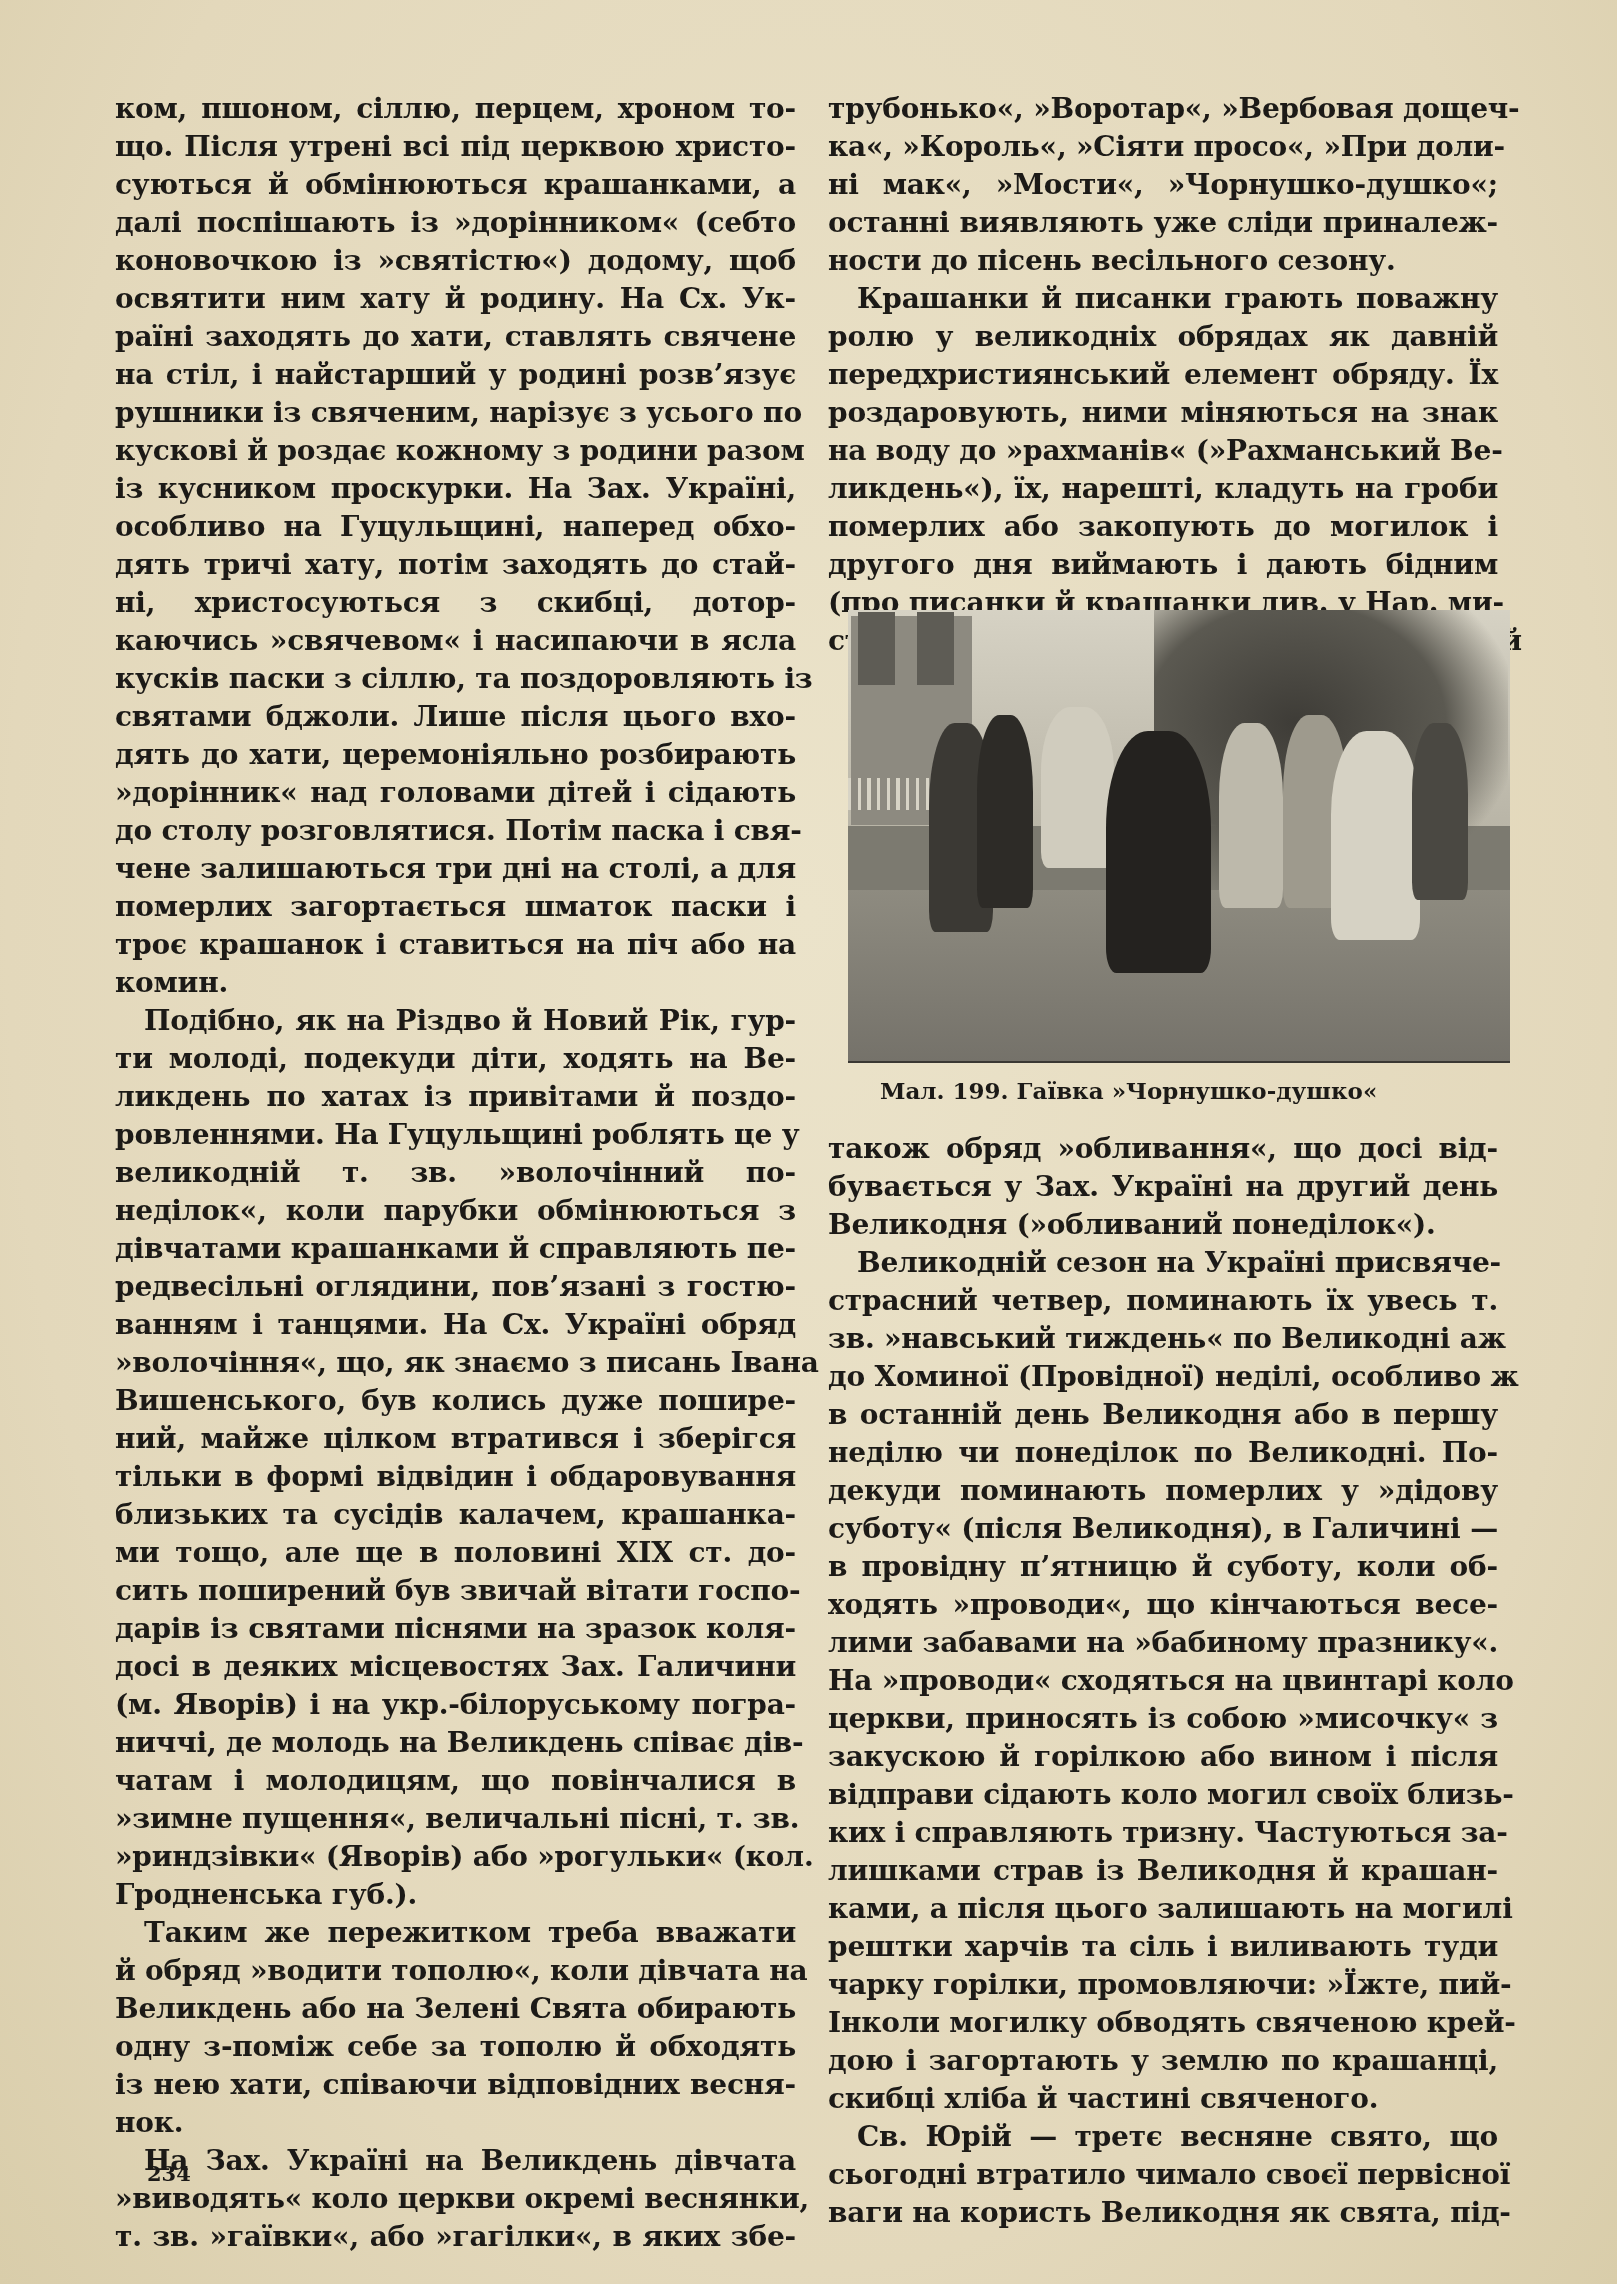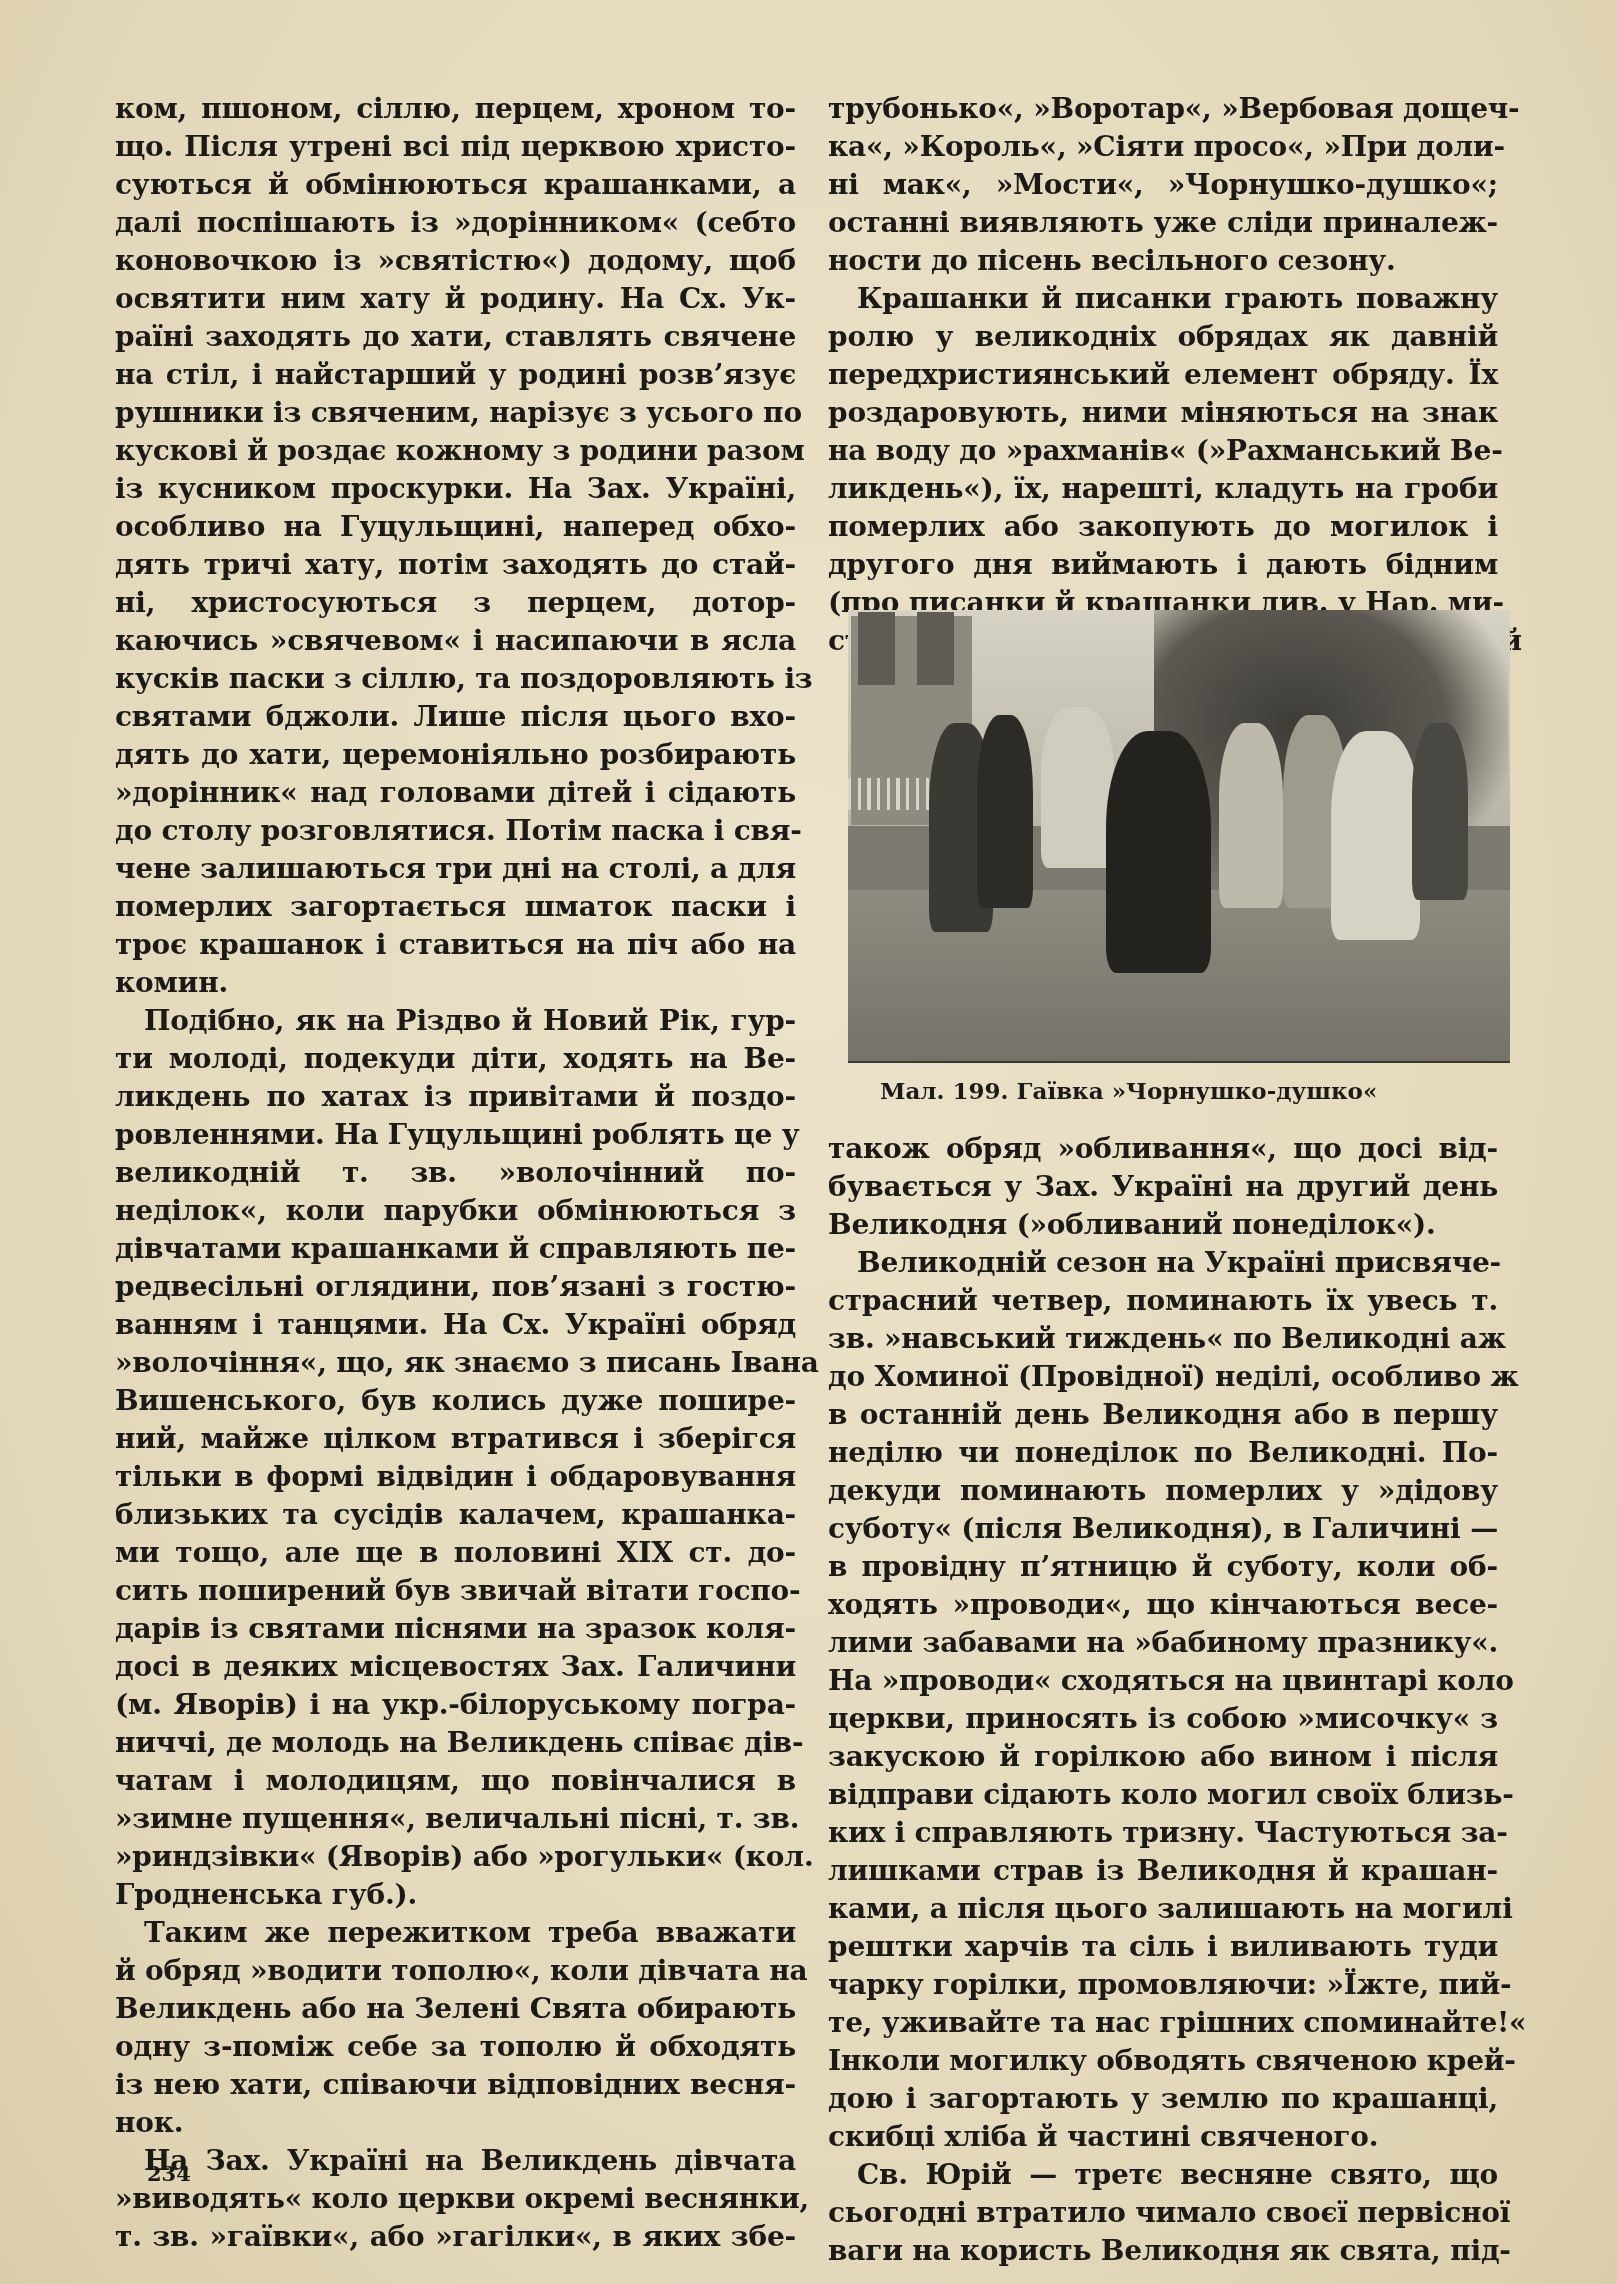--- a/index.html
+++ b/index.html
@@ -49,21 +49,21 @@
     <span class="line">далі поспішають із »дорінником« (себто</span>
     <span class="line">коновочкою із »святістю«) додому, щоб</span>
     <span class="line">освятити ним хату й родину. На Сх. Ук-</span>
     <span class="line">раїні заходять до хати, ставлять свячене</span>
     <span class="line">на стіл, і найстарший у родині розв’язує</span>
     <span class="line">рушники із свяченим, нарізує з усього по</span>
     <span class="line">кускові й роздає кожному з родини разом</span>
     <span class="line">із кусником проскурки. На Зах. Україні,</span>
     <span class="line">особливо на Гуцульщині, наперед обхо-</span>
     <span class="line">дять тричі хату, потім заходять до стай-</span>
-    <span class="line">ні, христосуються з перцем, дотор-</span>
+    <span class="line">ні, христосуються з скибці, дотор-</span>
     <span class="line">каючись »свячевом« і насипаючи в ясла</span>
     <span class="line">кусків паски з сіллю, та поздоровляють із</span>
     <span class="line">святами бджоли. Лише після цього вхо-</span>
     <span class="line">дять до хати, церемоніяльно розбирають</span>
     <span class="line">»дорінник« над головами дітей і сідають</span>
     <span class="line">до столу розговлятися. Потім паска і свя-</span>
     <span class="line">чене залишаються три дні на столі, а для</span>
     <span class="line">померлих загортається шматок паски і</span>
     <span class="line">троє крашанок і ставиться на піч або на</span>
     <span class="line last">комин.</span>
@@ -158,21 +158,20 @@
     <span class="line">лими забавами на »бабиному празнику«.</span>
     <span class="line">На »проводи« сходяться на цвинтарі коло</span>
     <span class="line">церкви, приносять із собою »мисочку« з</span>
     <span class="line">закускою й горілкою або вином і після</span>
     <span class="line">відправи сідають коло могил своїх близь-</span>
     <span class="line">ких і справляють тризну. Частуються за-</span>
     <span class="line">лишками страв із Великодня й крашан-</span>
     <span class="line">ками, а після цього залишають на могилі</span>
     <span class="line">рештки харчів та сіль і виливають туди</span>
     <span class="line">чарку горілки, промовляючи: »Їжте, пий-</span>
-    <span class="line">те, уживайте та нас грішних споминайте!«</span>
     <span class="line">Інколи могилку обводять свяченою крей-</span>
     <span class="line">дою і загортають у землю по крашанці,</span>
     <span class="line last">скибці хліба й частині свяченого.</span>
     <span class="line indent"><b class="term">Св. Юрій</b> <span>— третє весняне свято, що</span></span>
     <span class="line">сьогодні втратило чимало своєї первісної</span>
     <span class="line">ваги на користь Великодня як свята, під-</span>
   </div>
 
 <div class="page-number">234</div>
 

